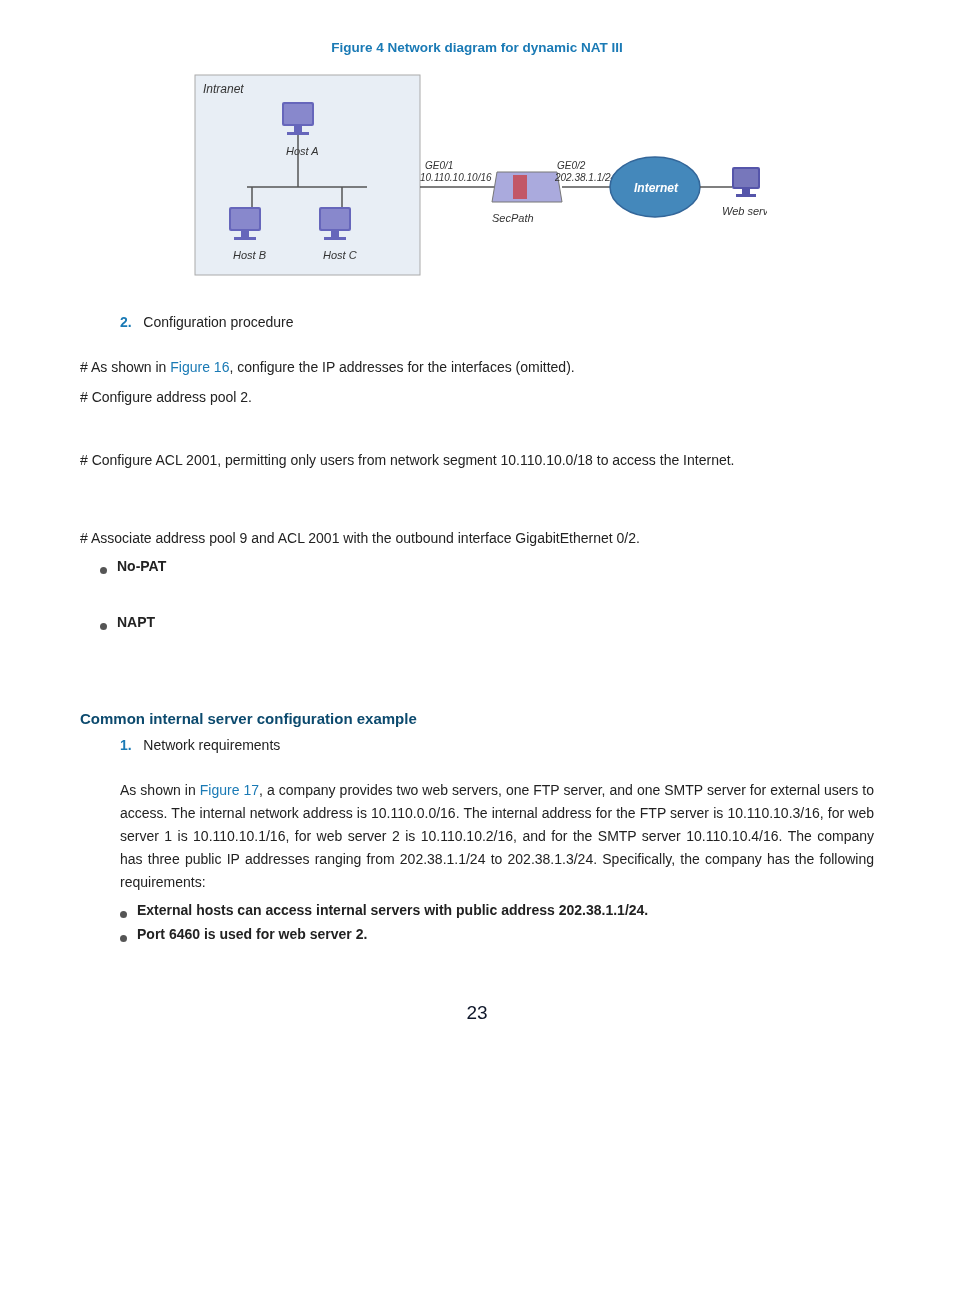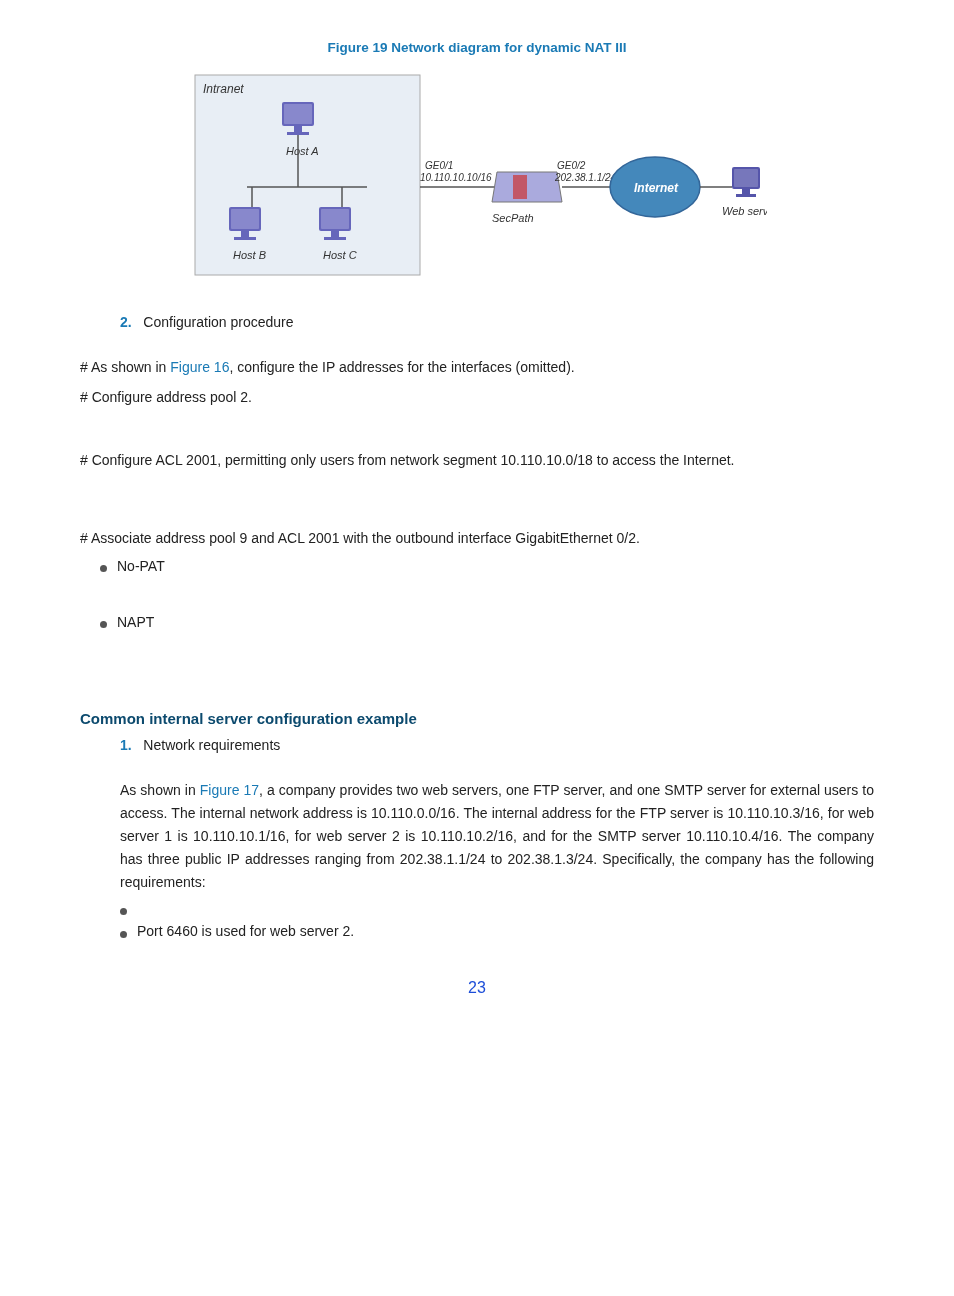--- a/index.html
+++ b/index.html
@@ -43,23 +43,24 @@
     }
 
     .link-text {
       color: #1a7ab5;
       text-decoration: none;
       margin-top: 19px;
     }
 
     .bullet-item {
       display: flex;
-      align-items: center;
+      align-items: flex-end;
       margin-bottom: 8px;
       margin-left: 20px;
+      font-weight: bold;
     }
 
     .bullet-dot {
       width: 7px;
       height: 7px;
       background: #555;
       border-radius: 50%;
       margin-top: 6px;
       margin-right: 10px;
       flex-shrink: 0;
@@ -67,37 +68,37 @@
 
     .section-title {
       color: #0c4a6e;
       font-weight: bold;
       font-size: 15px;
       margin: 24px 0 10px 0;
     }
 
     .page-number {
       text-align: center;
-      margin-top: 40px;
-      font-size: 16px;
-      color: #1d4ed8;
+      margin-top: 60px;
+      font-size: 19px;
+      color: #0f172a;
     }
 
     .indent {
       margin-left: 40px;
     }
 
     .spacer {
       height: 16px;
     }
   </style>
 </head>
 <body>
 
-<div class="figure-title">Figure 19 Network diagram for dynamic NAT III</div>
+<div class="figure-title">Figure 4 Network diagram for dynamic NAT III</div>
 
 <div class="diagram-svg-wrapper">
   <svg width="580" height="220" viewBox="0 0 580 220" xmlns="http://www.w3.org/2000/svg">
 
     <rect x="8" y="8" width="225" height="200" fill="#e8eef5" stroke="#aaa" stroke-width="1"></rect>
     <text x="16" y="26" font-size="12" fill="#333" font-family="Arial">Intranet</text>
 
     <rect x="95" y="35" width="32" height="24" rx="2" fill="#6666bb"></rect>
     <rect x="107" y="59" width="8" height="6" fill="#6666bb"></rect>
     <rect x="100" y="65" width="22" height="3" fill="#6666bb"></rect>
@@ -199,20 +200,21 @@
 </div>
 
 <div class="spacer"></div>
 
 <div class="text-block indent" style="line-height:1.65; text-align:justify;">
   As shown in <a class="link-text">Figure 17</a>, a company provides two web servers, one FTP server, and one SMTP server for external users to access. The internal network address is 10.110.0.0/16. The internal address for the FTP server is 10.110.10.3/16, for web server 1 is 10.110.10.1/16, for web server 2 is 10.110.10.2/16, and for the SMTP server 10.110.10.4/16. The company has three public IP addresses ranging from 202.38.1.1/24 to 202.38.1.3/24. Specifically, the company has the following requirements:
 </div>
 
 <div class="bullet-item indent">
   <div class="bullet-dot"></div>
+  <span>External hosts can access internal servers with public address 202.38.1.1/24.</span>
 </div>
 
 <div class="bullet-item indent">
   <div class="bullet-dot"></div>
   <span>Port 6460 is used for web server 2.</span>
 </div>
 
 <div class="page-number">23</div>
 
 </body></html>

